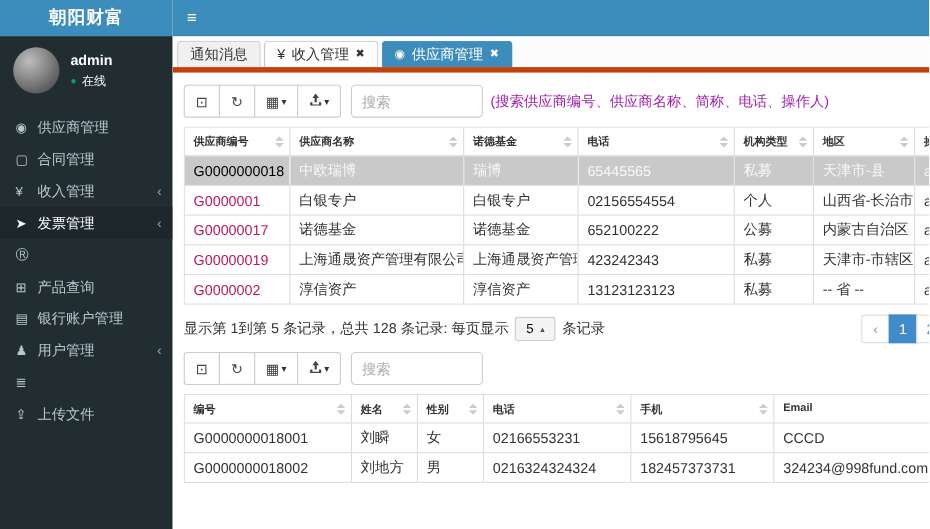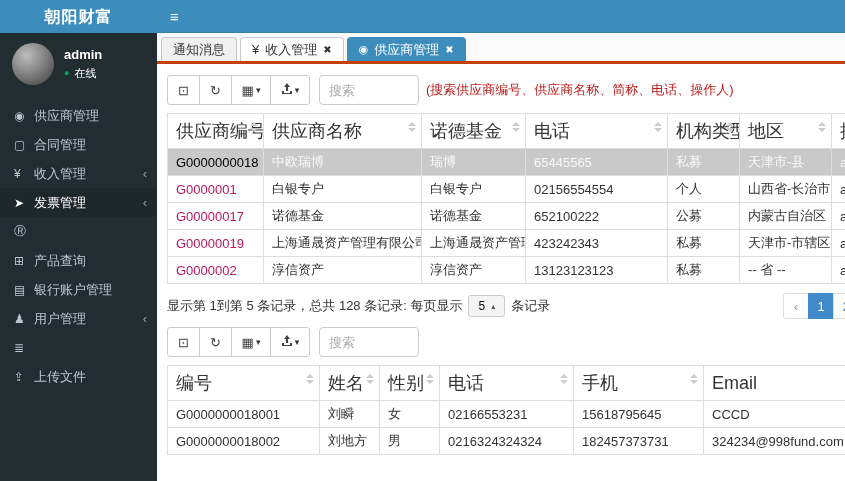--- a/index.html
+++ b/index.html
@@ -25,53 +25,53 @@
   .menu .lbl { flex:1; }
   .menu .chev { color:#8aa4af; font-size:13px; }
 
   
   .main { flex:1; display:flex; flex-direction:column; overflow:hidden; background:#fff; }
   .navbar { height:33px; background:#3c8dbc; border-bottom:1px solid #367fa9; flex:none;
     display:flex; align-items:center; padding-left:13px; }
   .hamburger { color:#fff; font-size:15px; cursor:pointer; }
 
   .tabbar { display:flex; gap:3px; padding:4px 0 0 4px; background:#fbfbfb;
-    border-bottom:3px solid #c2410c; flex:none; }
+    border-bottom:5px solid #c2410c; flex:none; }
   .tab { display:flex; align-items:center; gap:6px; padding:0 11px; height:24px;
     font-size:13px; border:1px solid #c7c7c7; border-bottom:none;
     border-radius:4px 4px 0 0; cursor:pointer; }
   .tab.t-plain { background:#f0f0f0; color:#333; }
   .tab.t-white { background:#fff; color:#333; }
   .tab.t-active { background:#3c8dbc; border-color:#3c8dbc; color:#fff; }
   .tab-close { font-size:10px; font-weight:bold; cursor:pointer; }
   .tab-ico { font-size:11px; }
 
   .content { padding:4px 0 0 10px; flex:1; overflow:hidden; }
 
   .toolbar { display:flex; align-items:center; margin:7px 0 8px 0; height:30px; }
   .btn-group { display:flex; }
   .btn { width:33px; height:30px; background:#fff; border:1px solid #ccc; color:#444;
     font-size:13px; display:flex; align-items:center; justify-content:center; gap:2px;
     cursor:pointer; margin-left:-1px; }
   .btn:first-child { margin-left:0; border-radius:3px 0 0 3px; }
   .btn.wcaret { width:40px; }
   .btn:last-child { border-radius:0 3px 3px 0; }
   .btn .caret { font-size:9px; color:#333; }
-  .search { width:100px; height:30px; border:1px solid #ccc; border-radius:4px;
+  .search { width:120px; height:30px; border:1px solid #ccc; border-radius:4px;
     margin-left:9px; padding:14px 9px; font-size:13px; color:#333; outline:none;
     font-family:"Liberation Sans","DejaVu Sans",sans-serif; }
   .search::placeholder { color:#aaa; }
-  .hint { margin-left:7px; font-size:13px; color:#b91c1c; white-space:nowrap; }
+  .hint { margin-left:7px; font-size:13px; color:#a21caf; white-space:nowrap; }
 
   .tablewrap { overflow:hidden; }
   table { border-collapse:collapse; table-layout:fixed; }
   .t1 { width:880px; }
   .t2 { width:880px; }
   th, td { border:1px solid #ddd; text-align:left; white-space:nowrap; overflow:hidden; }
-  th { font-size:18px; font-weight:normal; padding:5px 8px; height:26px; position:relative; }
+  th { font-size:10px; font-weight:bold; padding:5px 8px; height:26px; position:relative; }
   td { font-size:13px; padding:4px 8px; height:23px; color:#333; }
   td a { color:#be185d; text-decoration:none; }
   .sort { position:absolute; right:5px; top:8px; display:flex; flex-direction:column; gap:2px; }
   .sort i { width:0; height:0; border-left:4px solid transparent; border-right:4px solid transparent; }
   .sort .up { border-bottom:4px solid #ccc; }
   .sort .dn { border-top:4px solid #ccc; }
   tr.sel td { background:#c9c9c9; color:#f8f8f8; }
   tr.sel td a { color:#000000; }
 
   .pagerow { display:flex; justify-content:space-between; align-items:center;

